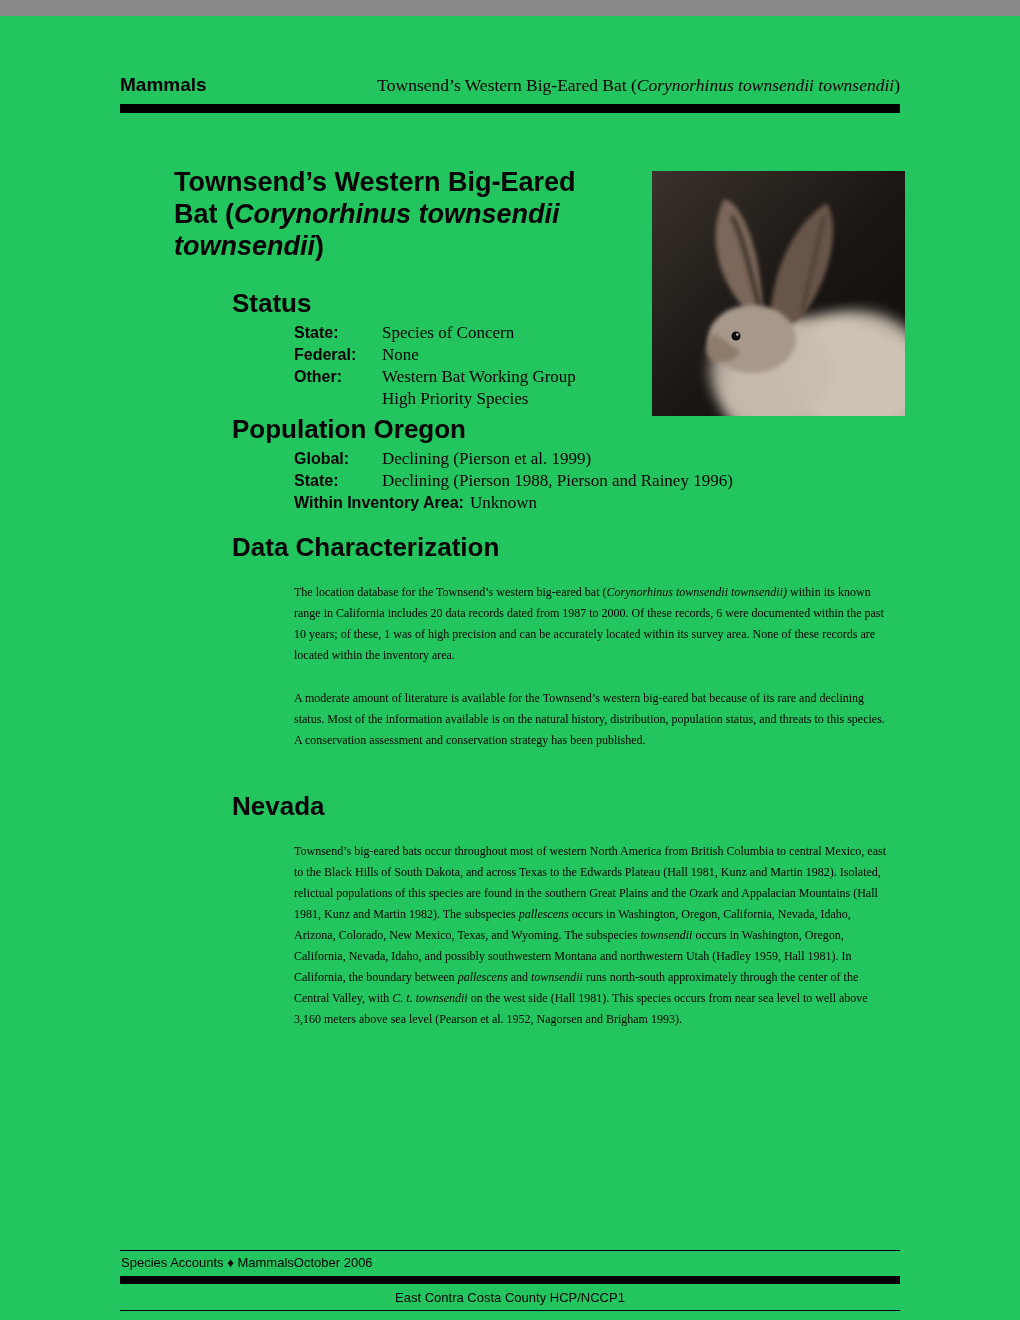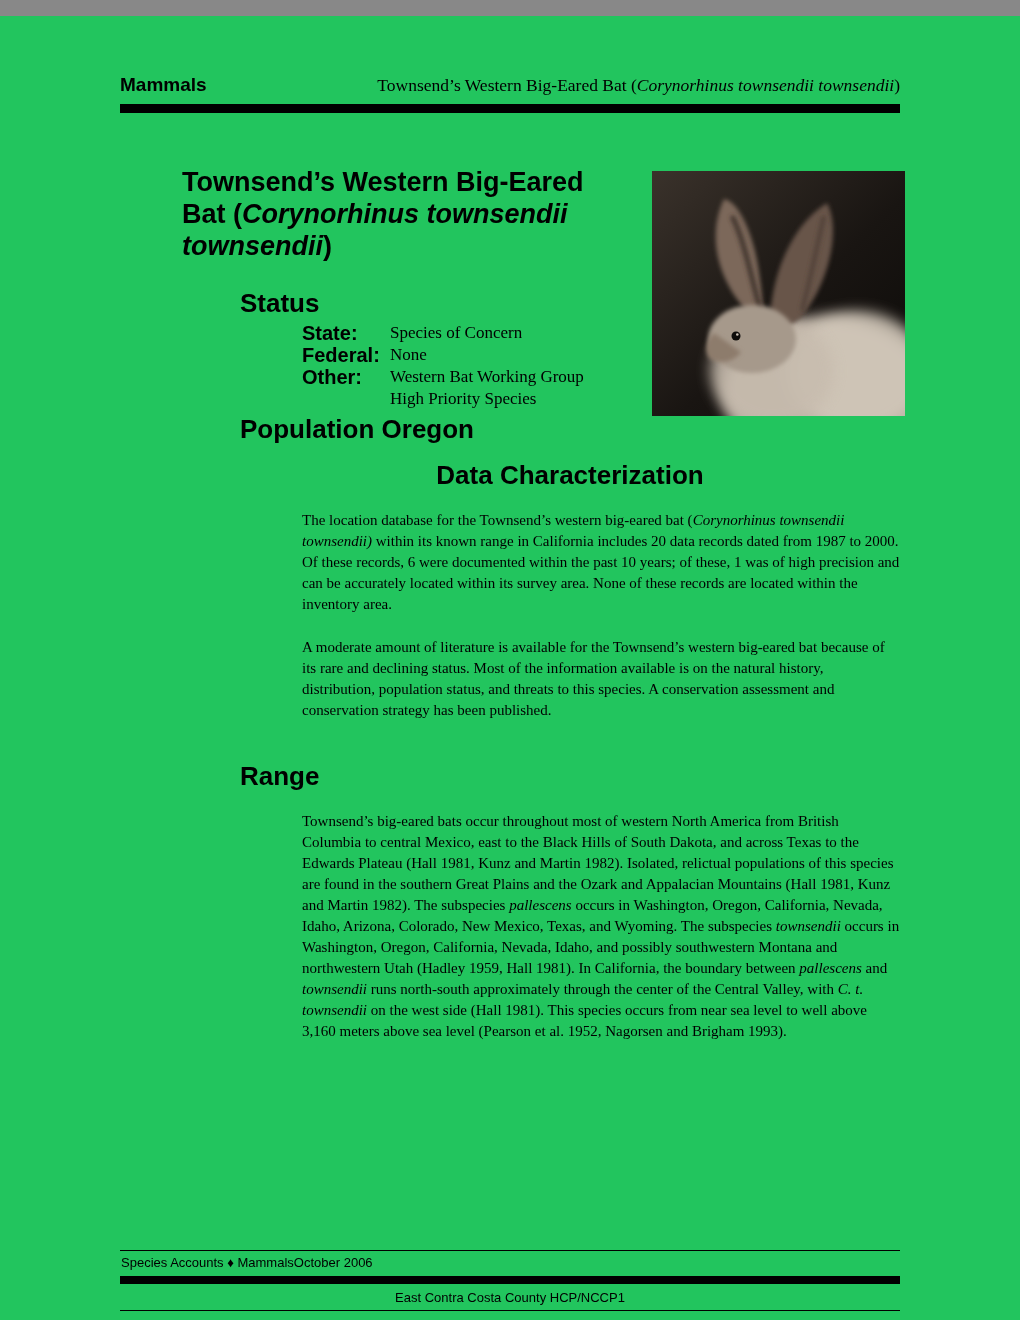--- a/index.html
+++ b/index.html
@@ -16,49 +16,49 @@
   }
   .header-section { font-family:"Liberation Sans",sans-serif; font-weight:bold; font-size:19px; }
   .header-title { font-size:17.5px; }
   .header-title em { font-style:italic; }
   .rule-thick { position:absolute; left:120px; width:780px; height:9px; background:#000; }
   .rule-header { top:88px; }
   
   .photo { position:absolute; left:652px; top:155px; width:253px; height:245px; }
   .photo svg { display:block; width:100%; height:100%; }
   
-  .content { position:absolute; left:120px; top:150px; width:780px; }
+  .content { position:absolute; left:112px; top:150px; width:780px; }
   .page-title {
     margin-left:62px; width:470px;
     font-family:"Liberation Sans",sans-serif; font-weight:bold;
     font-size:27px; line-height:32px;
   }
   .page-title em { font-style:italic; }
   .section-h {
     margin-left:120px; font-family:"Liberation Sans",sans-serif;
     font-weight:bold; font-size:26px; line-height:26px;
   }
   .status-h { margin-top:28px; }
   .pop-h { margin-top:6px; }
-  .data-h { margin-top:20px;text-align:center; }
+  .data-h { margin-top:20px; }
   .range-h { margin-top:42px; }
   .kv-group { margin-top:6px; margin-bottom:4px; }
   .kv { margin-left:182px; line-height:22px; }
   .kv-label {
     display:inline-block; min-width:88px; vertical-align:top;
-    font-family:"Liberation Sans",sans-serif; font-weight:bold; font-size:20px;
+    font-family:"Liberation Sans",sans-serif; font-weight:bold; font-size:16px;
     padding-right:6px;
   }
   .kv-value {
     display:inline-block; vertical-align:top;
     font-size:17px; white-space:pre-line; max-width:560px;
   }
   .para {
     margin-left:182px; width:598px;
-    font-size:15px; line-height:21px; text-align:left;
+    font-size:12px; line-height:21px; text-align:left;
   }
   .para em { font-style:italic; }
   .para-first { margin-top:22px; }
   .para-next { margin-top:22px; }
   
   .footer { position:absolute; left:120px; width:780px; top:1234px; font-family:"Liberation Sans",sans-serif; font-size:13px; }
   .footer-hairline { height:1px; background:#000; }
   .footer-row { display:flex; padding:4px 1px 6px 1px; }
   .footer-bar { height:8px; background:#000; }
   .footer-row2 { display:flex; justify-content:center; padding:6px 1px 5px 1px; }
@@ -116,26 +116,37 @@
       <div class="kv">
         <span class="kv-label">Federal:</span><span class="kv-value">None</span>
       </div>
       <div class="kv">
         <span class="kv-label">Other:</span><span class="kv-value">Western Bat Working Group
 High Priority Species</span>
       </div>
     </div>
 
     <h2 class="section-h pop-h">Population Oregon</h2>
+    <div class="kv-group">
+      <div class="kv">
+        <span class="kv-label">Global:</span><span class="kv-value">Declining (Pierson et al. 1999)</span>
+      </div>
+      <div class="kv">
+        <span class="kv-label">State:</span><span class="kv-value">Declining (Pierson 1988, Pierson and Rainey 1996)</span>
+      </div>
+      <div class="kv">
+        <span class="kv-label">Within Inventory Area:</span><span class="kv-value">Unknown</span>
+      </div>
+    </div>
 
     <h2 class="section-h data-h">Data Characterization</h2>
     <p class="para para-first"><span>The location database for the Townsend’s western big-eared bat (</span><em>Corynorhinus townsendii townsendii)</em><span> within its known range in California includes 20 data records dated from 1987 to 2000.  Of these records, 6 were documented within the past 10 years; of these, 1 was of high precision and can be accurately located within its survey area.  None of these records are located within the inventory area.</span></p>
     <p class="para para-next"><span>A moderate amount of literature is available for the Townsend’s western big-eared bat because of its rare and declining status.  Most of the information available is on the natural history, distribution, population status, and threats to this species.  A conservation assessment and conservation strategy has been published.</span></p>
 
-    <h2 class="section-h range-h">Range</h2>
+    <h2 class="section-h range-h">Nevada</h2>
     <p class="para para-first"><span>Townsend’s big-eared bats occur throughout most of western North America from British Columbia to central Mexico, east to the Black Hills of South Dakota, and across Texas to the Edwards Plateau (Hall 1981, Kunz and Martin 1982).  Isolated, relictual populations of this species are found in the southern Great Plains and the Ozark and Appalacian Mountains (Hall 1981, Kunz and Martin 1982).  The subspecies </span><em>pallescens</em><span> occurs in Washington, Oregon, California, Nevada, Idaho, Arizona, Colorado, New Mexico, Texas, and Wyoming.  The subspecies </span><em>townsendii</em><span> occurs in Washington, Oregon, California, Nevada, Idaho, and possibly southwestern Montana and northwestern Utah (Hadley 1959, Hall 1981).  In California, the boundary between </span><em>pallescens</em><span> and </span><em>townsendii</em><span> runs north-south approximately through the center of the Central Valley, with </span><em>C. t. townsendii</em><span> on the west side (Hall 1981).  This species occurs from near sea level to well above 3,160 meters above sea level (Pearson et al. 1952, Nagorsen and Brigham 1993).</span></p>
 
   </main>
 
   <footer class="footer">
     <div class="footer-hairline"></div>
     <div class="footer-row">
       <span>Species Accounts ♦ Mammals</span>
       <span>October 2006</span>
     </div>

